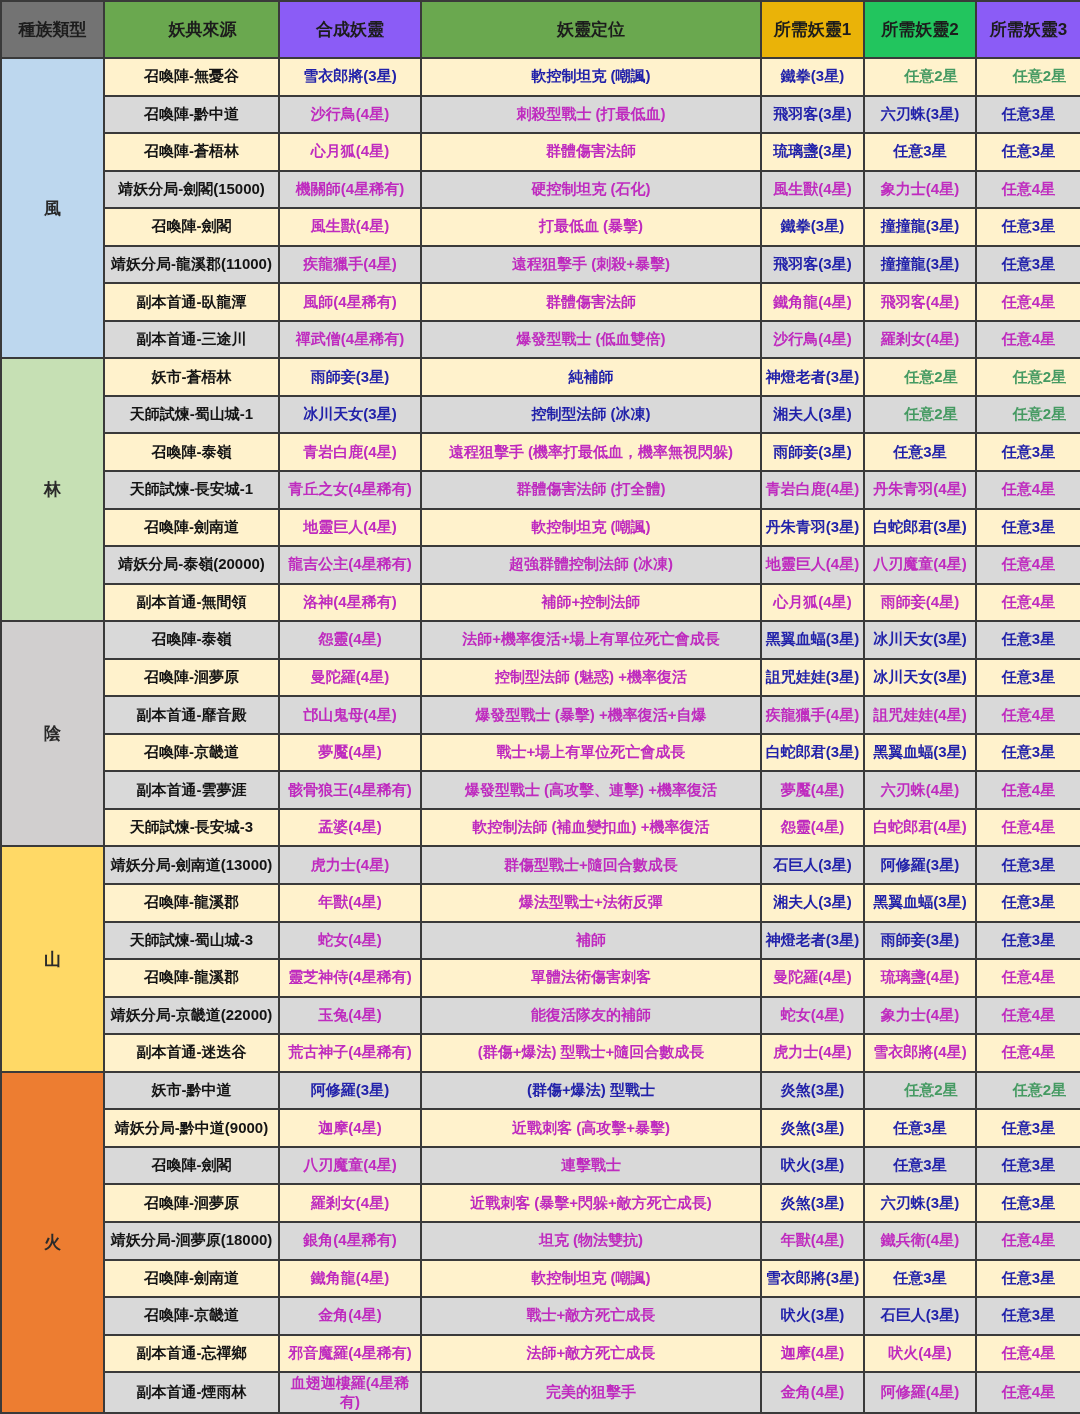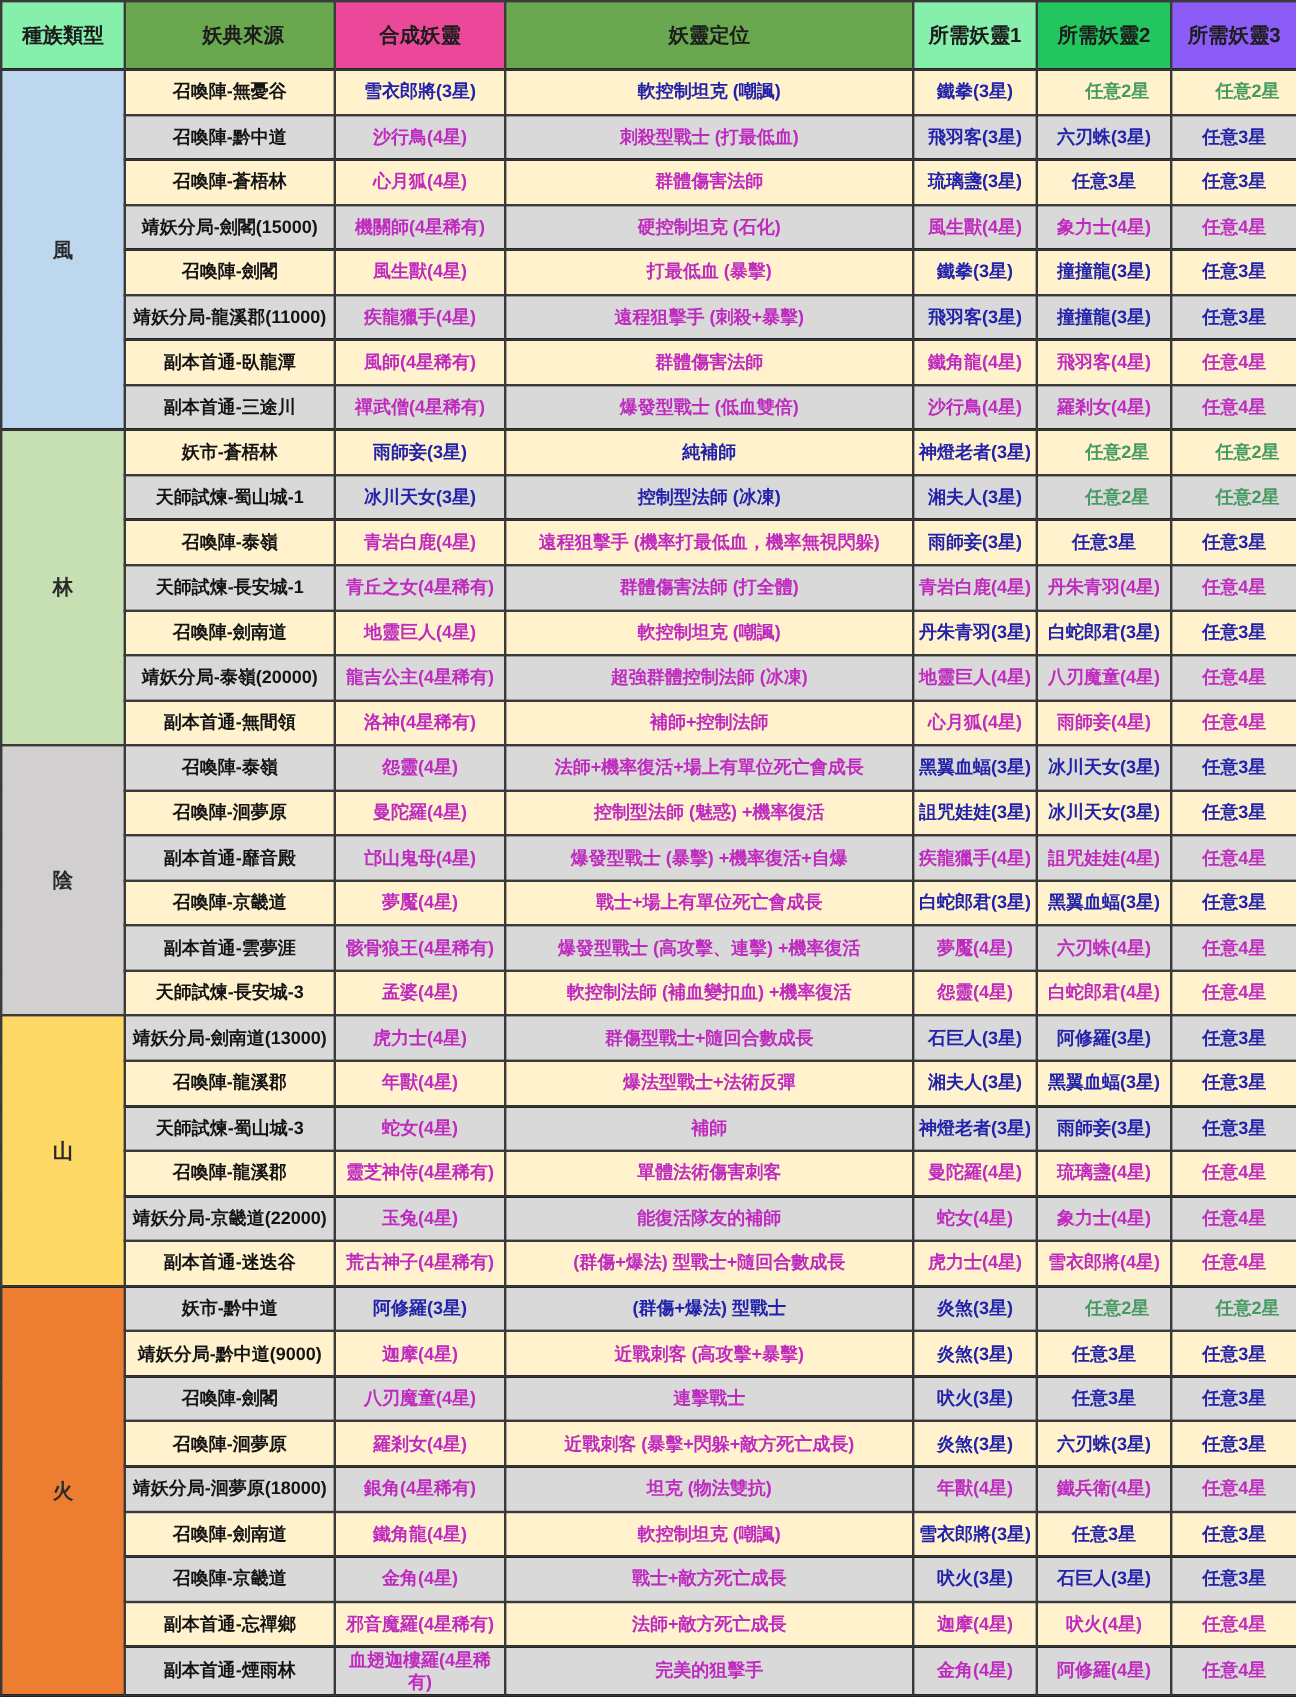--- a/index.html
+++ b/index.html
@@ -35,25 +35,25 @@
     <col style="width:103px">
     <col style="width:175px">
     <col style="width:142px">
     <col style="width:340px">
     <col style="width:103px">
     <col style="width:112px">
     <col style="width:105px">
   </colgroup>
   <thead>
     <tr>
-      <th style="background: #86efac;">種族類型</th>
+      <th style="background: #737373;">種族類型</th>
       <th style="background: rgb(106, 168, 79); padding-left: 24px;">妖典來源</th>
-      <th style="background: #ec4899; margin-top: 26px;">合成妖靈</th>
+      <th style="background: #8b5cf6; margin-top: 26px;">合成妖靈</th>
       <th style="background: rgb(106, 168, 79);">妖靈定位</th>
-      <th style="background: #86efac;">所需妖靈1</th>
+      <th style="background: #eab308;">所需妖靈1</th>
       <th style="background: #22c55e;">所需妖靈2</th>
       <th style="background: #8b5cf6;">所需妖靈3</th>
     </tr>
   </thead>
   <tbody id="tbody">
       <tr class="cream group-start">
         <td rowspan="8" class="group-cell" style="background: rgb(189, 215, 238);">風</td>
         <td class="src">召喚陣-無憂谷</td>
         <td class="c-blue">雪衣郎將(3星)</td>
         <td class="c-blue">軟控制坦克 (嘲諷)</td>

